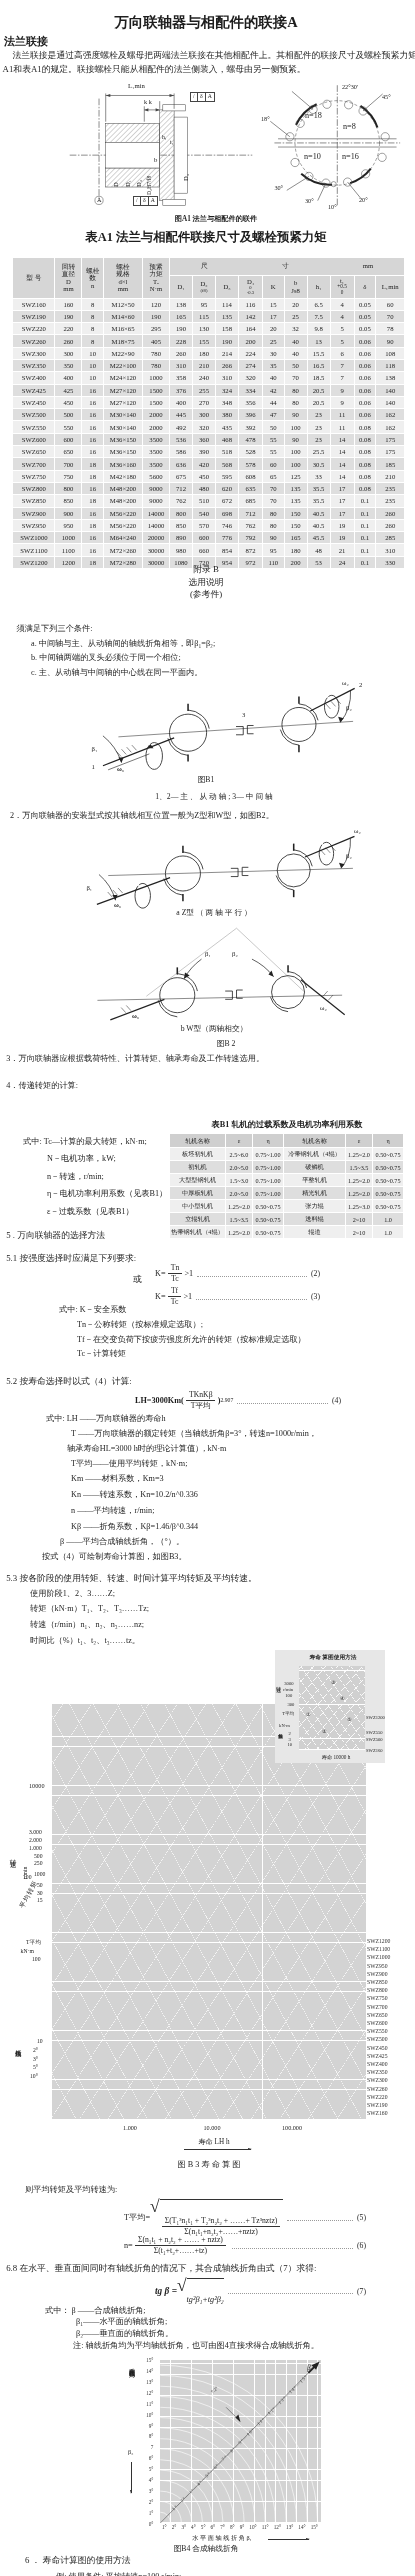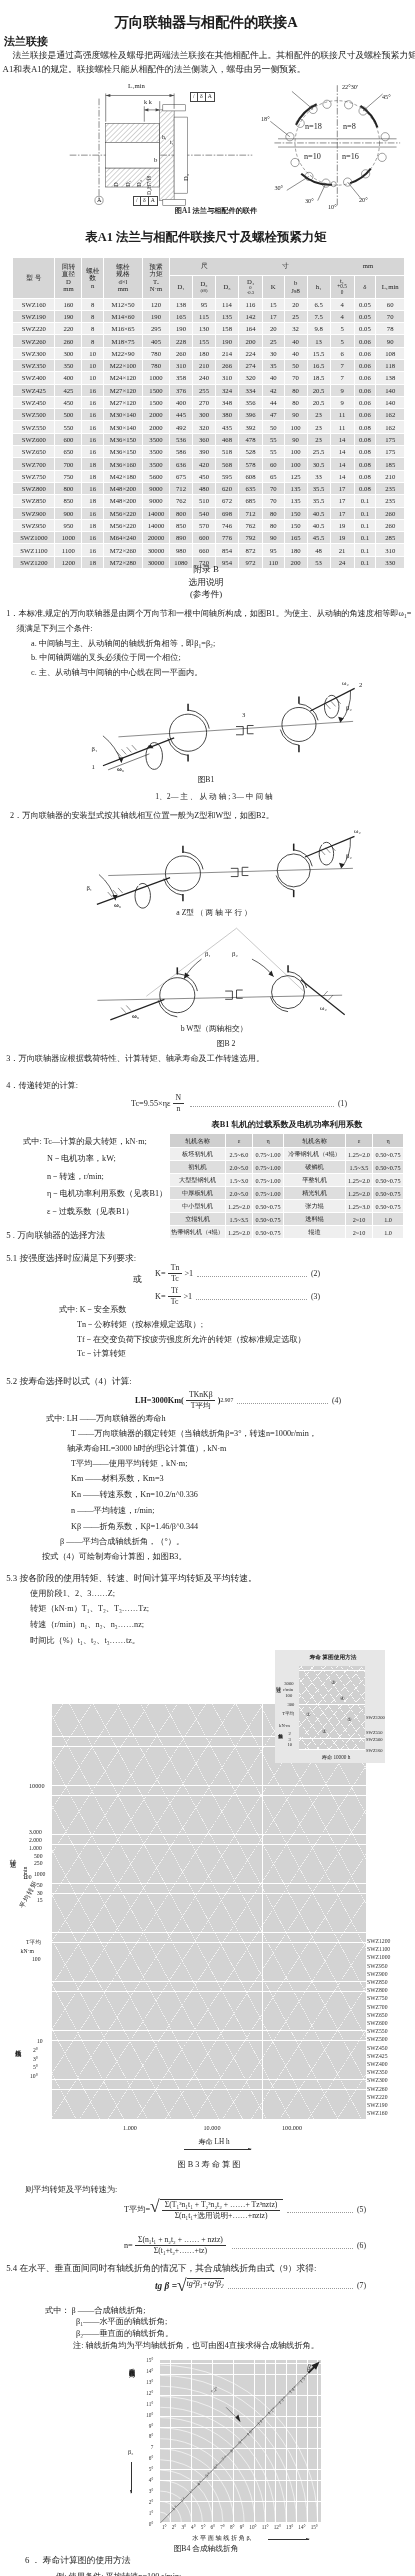--- a/index.html
+++ b/index.html
@@ -23,21 +23,21 @@
   #tb1{font-size:6.2px}#tb1 td{height:12px}#tb1 thead th{height:13.4px;background:#cfcfcf}
   .hstack div{line-height:1.12}
   .spread{display:flex;justify-content:space-between;padding:0 31px}
   
   .eq{position:absolute;display:flex;align-items:center;font-size:8.2px}
   .fr{display:inline-flex;flex-direction:column;align-items:center;margin:0 2.6px;font-size:7.7px}
   .fr .n{border-bottom:0.8px solid #333;padding:0 2.6px;line-height:1.25}
   .fr .d{padding:0 2.6px;line-height:1.25}
   .sq{display:inline-flex;align-items:flex-start}
   .sq .sgn{font-size:17.5px;line-height:0.9;font-weight:normal}
-  .sq .bd{border-top:0.8px solid #333;padding-top:0}
+  .sq .bd{border-top:0.8px solid #333;padding-top:16px}
   .lead{display:inline-block;border-bottom:1px dotted #9a9a9a;height:0.72em;margin:0 4.1px;flex:1}
   .tag{font-size:7.7px}
   
   .chartbg{position:absolute;background:
      repeating-linear-gradient(0deg,#fff 0 0.5px,rgba(255,255,255,0) 0.5px 9.8px),
      repeating-linear-gradient(90deg,#fff 0 0.5px,rgba(255,255,255,0) 0.5px 14px),
      repeating-linear-gradient(62deg,rgba(255,255,255,.75) 0 0.5px,rgba(255,255,255,0) 0.5px 21px),
      repeating-linear-gradient(-57deg,rgba(255,255,255,.75) 0 0.5px,rgba(255,255,255,0) 0.5px 24px),
      #d3d3d3}
   .gridbg{position:absolute;background:
@@ -152,31 +152,31 @@
       <line class="dline" x1="103" y1="55" x2="62" y2="20"></line>
       <line class="dline" x1="200" y1="58" x2="238" y2="25"></line>
       <line class="dline" x1="58" y1="108" x2="20" y2="78"></line>
       <line class="dline" x1="95" y1="185" x2="52" y2="212"></line>
       <line class="dline" x1="128" y1="198" x2="112" y2="232"></line>
       <line class="dline" x1="170" y1="196" x2="196" y2="228"></line>
     </svg>
     <span class="abs f12" style="left:82px;top:2.1px">22°30′</span>
     <span class="abs f12" style="left:122px;top:12.4px">45°</span>
     <span class="abs f12" style="left:1px;top:34px">18°</span>
-    <span class="abs f16" style="left:45px;top:41px">n=18</span>
+    <span class="abs f16" style="left:45px;top:30px">n=18</span>
     <span class="abs f16" style="left:83px;top:41px">n=8</span>
     <span class="abs f16" style="left:44px;top:71px">n=10</span>
     <span class="abs f16" style="left:82px;top:71px">n=16</span>
     <span class="abs f12" style="left:14.4px;top:103px">30°</span>
     <span class="abs f12" style="left:45px;top:116px">30°</span>
     <span class="abs f12" style="left:68px;top:122px">10°</span>
     <span class="abs f12" style="left:99px;top:115px">20°</span>
   </div>
 
-  <div class="abs c b f14" style="left:216px;top:206px">图A1  法兰与相配件的联件</div>
+  <div class="abs c b f14" style="left:216px;top:214px">图A1  法兰与相配件的联件</div>
 
   <div class="abs c b f24" style="left:206px;top:229px">表A1 法兰与相配件联接尺寸及螺栓预紧力矩</div>
   <table class="dtab abs" id="ta1" style="left:12.4px;top:257px;width:392px">
     <colgroup>
       <col style="width:42px">
         <col style="width:27px">
         <col style="width:21.6px">
         <col style="width:39px">
         <col style="width:27px">
       <col style="width:23px">
@@ -625,21 +625,20 @@
           <td>24</td>
           <td>0.1</td>
           <td>330</td>
         </tr>
       </tbody>
   </table>
 
   <div class="abs c f17" style="left:206px;top:564px">附录  B</div>
   <div class="abs c f17" style="left:206px;top:577px">选用说明</div>
   <div class="abs c f17" style="left:206px;top:589px">(参考件)</div>
-  <div class="abs f16" style="left:6.2px;top:608px">1．本标准,规定的万向联轴器是由两个万向节和一根中间轴所构成，如图B1。为使主、从动轴的角速度相等即ω₁=</div>
   <div class="abs f16" style="left:16.5px;top:623px">须满足下列三个条件:</div>
   <div class="abs f16" style="left:31px;top:638px">a. 中间轴与主、从动轴间的轴线折角相等，即β₁=β₂;</div>
   <div class="abs f16" style="left:31px;top:652px">b. 中间轴两端的叉头必须位于同一个相位;</div>
   <div class="abs f16" style="left:31px;top:667px">c. 主、从动轴与中间轴的中心线在同一平面内。</div>
 
   <div class="abs" style="left:72px;top:679px;width:294px;height:93px">
     <svg width="294" height="93" viewBox="0 0 570 180">
       <line class="dline" x1="90" y1="112" x2="545" y2="82"></line>
       <circle cx="225" cy="104" r="36" fill="none" stroke="#222" stroke-width="1.6"></circle>
       <path d="M 225,60 A 44,44 0 0 1 266,96" fill="none" stroke="#222" stroke-width="1.6"></path>
@@ -759,29 +758,20 @@
     <span class="abs f13" style="left:150px;top:27px">β₂</span>
     <span class="abs f13 b" style="left:50px;top:89px">ω₁</span>
     <span class="abs f13" style="left:238px;top:81px">ω₂</span>
   </div>
   <div class="abs c f15" style="left:214px;top:1024px">b    W型（两轴相交）</div>
   <div class="abs c f15" style="left:226px;top:1039px">图B 2</div>
 
   <div class="abs f16" style="left:6.2px;top:1053px">3．万向联轴器应根据载荷特性、计算转矩、轴承寿命及工作转速选用。</div>
   <div class="abs f16" style="left:6.2px;top:1080px">4．传递转矩的计算:</div>
 
-  <div class="eq" style="left:131px;top:1093px;width:216px">
-    <span>Tc=9.55×ηε</span>
-    <span class="fr">
-        <span class="n">N</span>
-        <span class="d">n</span>
-      </span>
-    <span class="lead"></span>
-    <span class="tag">(1)</span>
-  </div>
 
   <div class="abs c b f16" style="left:287px;top:1119px">表B1 轧机的过载系数及电机功率利用系数</div>
 
   <div class="abs f16" style="left:23px;top:1136px">式中: Tc—计算的最大转矩，kN·m;</div>
   <div class="abs f16" style="left:47px;top:1153px">N－电机功率，kW;</div>
   <div class="abs f16" style="left:47px;top:1171px">n－转速，r/min;</div>
   <div class="abs f16" style="left:47px;top:1188px">η－电机功率利用系数（见表B1）</div>
   <div class="abs f16" style="left:47px;top:1206px">ε－过载系数（见表B1）</div>
 
   <table class="dtab abs" id="tb1" style="left:169px;top:1133px;width:233px">
@@ -1003,37 +993,37 @@
   <div class="abs c f16" style="left:209px;top:2159px">图 B 3    寿 命 算 图</div>
 
   <div class="abs f16" style="left:25px;top:2184px">则平均转矩及平均转速为:</div>
   <div class="eq" style="left:124px;top:2199px;width:242px">
     <span>T平均=</span>
     <span class="sq">
         <span class="sgn">√</span>
         <span class="bd">
       <span class="fr f12">
             <span class="n">Σ(T₁³n₁t₁ + T₂³n₂t₂ + ……+ Tz³nztz)</span>
-            <span class="d">Σ(n₁t₁+选用说明+……+nztz)</span>
+            <span class="d">Σ(n₁t₁+n₂t₂+……+nztz)</span>
           </span>
     </span>
       </span>
     <span class="lead"></span>
     <span class="tag">(5)</span>
   </div>
   <div class="eq" style="left:124px;top:2235px;width:242px">
     <span>n=</span>
     <span class="fr f13">
         <span class="n">Σ(n₁t₁ + n₂t₂ + …… + nztz)</span>
         <span class="d">Σ(t₁+t₂+……+tz)</span>
       </span>
     <span class="lead"></span>
     <span class="tag">(6)</span>
   </div>
-  <div class="abs f17" style="left:6.2px;top:2263px">5.4  在水平、垂直面间同时有轴线折角的情况下，其合成轴线折角由式（9）求得:</div>
+  <div class="abs f17" style="left:6.2px;top:2263px">6.8  在水平、垂直面间同时有轴线折角的情况下，其合成轴线折角由式（7）求得:</div>
   <div class="eq" style="left:155px;top:2278px;width:211px">
     <span class="f18 b" style="font-style:italic">tg β =</span>
     <span class="sq">
         <span class="sgn">√</span>
         <span class="bd f16" style="font-style:italic">tg²β₁+tg²β₂</span>
       </span>
     <span class="lead"></span>
     <span class="tag">(7)</span>
   </div>
   <div class="abs f16" style="left:45px;top:2305px">式中： β ——合成轴线折角;</div>

